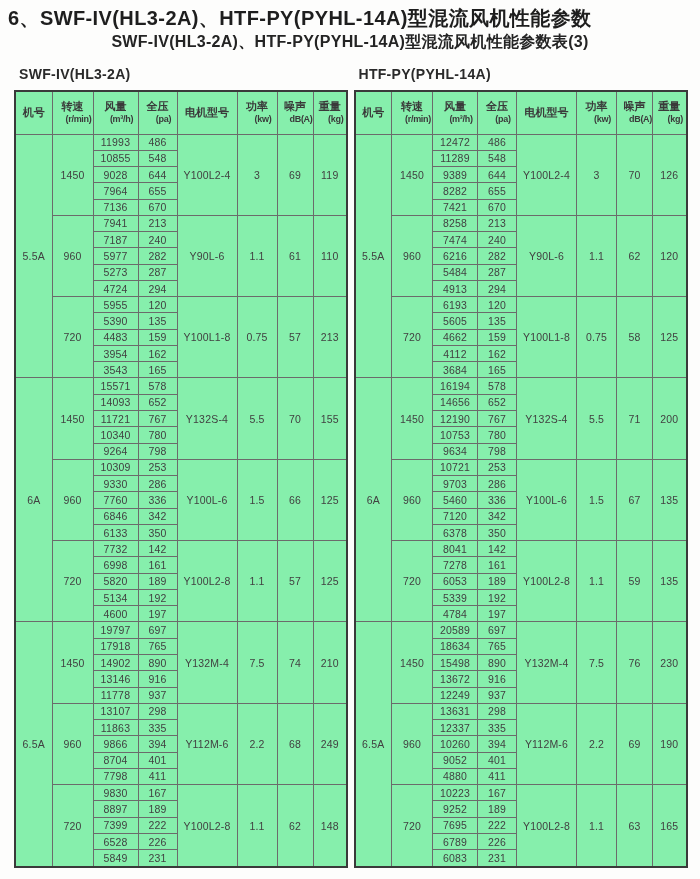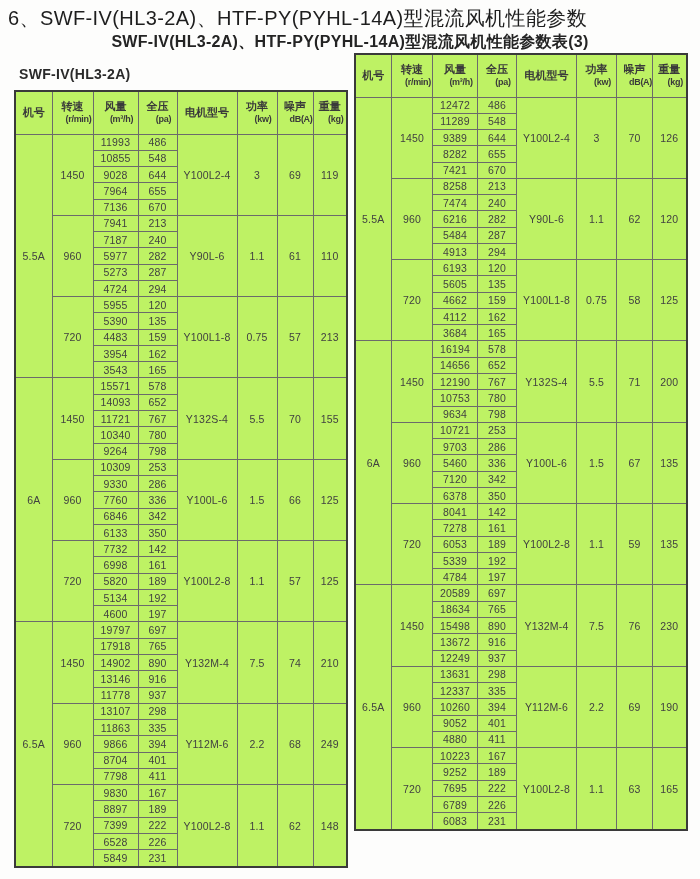--- a/index.html
+++ b/index.html
@@ -5,21 +5,21 @@
   * { box-sizing: border-box; margin: 0; padding: 0; }
   html, body { width: 700px; height: 879px; }
   body {
     background: #fdfdfc;
     color: #363636;
     font-family: "Liberation Sans", sans-serif;
     overflow: hidden;
   }
   .page-title {
     font-size: 20px;
-    font-weight: normal;
+    font-weight: bold;
     color: #1e1e1e;
     padding: 5px 0 0 8px;
     letter-spacing: 0.4px;
     white-space: nowrap;
   }
   .page-subtitle {
     font-size: 16px;
     font-weight: bold;
     color: #242424;
     text-align: center;
@@ -38,21 +38,21 @@
     margin: 13px 0 0 5px;
     height: 24px;
     letter-spacing: 0.3px;
   }
   table {
     border-collapse: collapse;
     table-layout: fixed;
     width: 100%;
     height: 778px;
     border: 2px solid #3a3a3a;
-    background: #bef264;
+    background: #86efac;
   }
   th, td {
     border: 1px solid #6b6b6b;
     text-align: center;
     vertical-align: middle;
     padding: 0;
     overflow: hidden;
     white-space: nowrap;
   }
   thead tr { height: 43px; }
@@ -364,20 +364,21 @@
           </tr>
           <tr>
             <td>5849</td>
             <td>231</td>
           </tr>
         </tbody>
     </table>
   </div>
 
   <div class="table-block">
+    <div class="table-label">HTF-PY(PYHL-14A)</div>
     <table>
       <colgroup>
         <col class="c-model">
           <col class="c-speed">
           <col class="c-airflow">
           <col class="c-pressure">
         <col class="c-motor">
           <col class="c-power">
           <col class="c-noise">
           <col class="c-weight">

